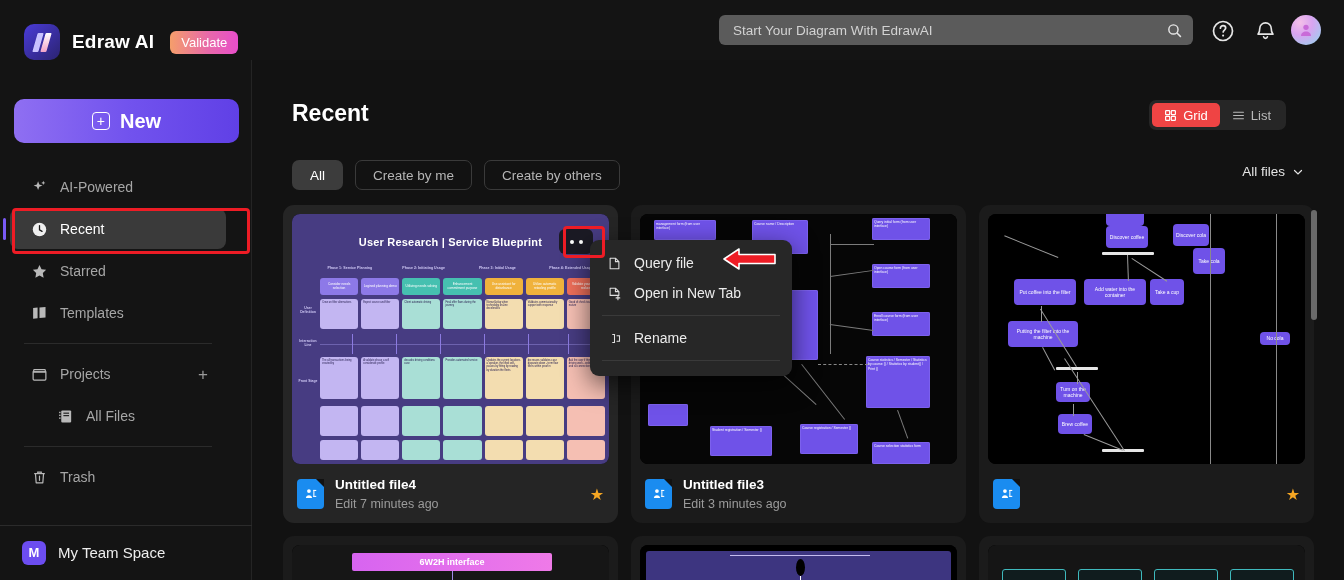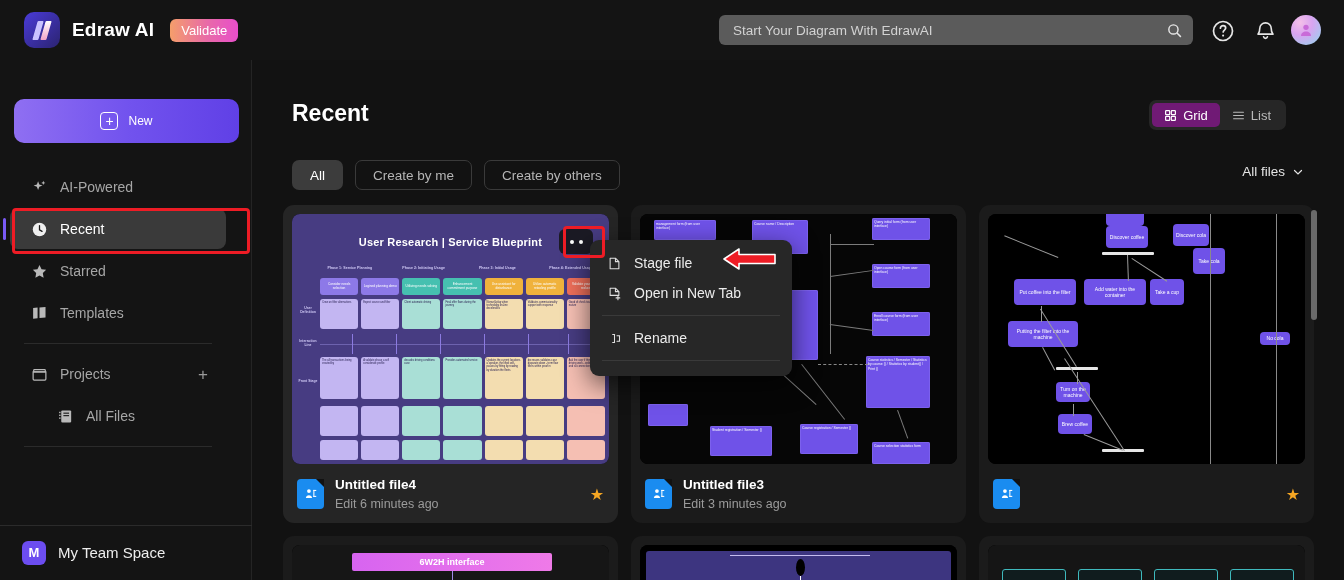--- a/index.html
+++ b/index.html
@@ -9,21 +9,21 @@
     font-family: "Liberation Sans", sans-serif;
     overflow: hidden;
     color: #e8e8e8;
   }
   .app { position: relative; width: 1344px; height: 580px; background: #121212; }
 
   
   .topbar {
     position: absolute; top: 0; left: 0; width: 1344px; height: 60px;
     background: #141414;
-    display: flex; align-items: center;
+    display: flex; align-items: flex-end;
   }
   .brand { display: flex; align-items: center; margin-left: 24px; gap: 12px; }
   .logo {
     width: 36px; height: 36px; border-radius: 10px;
     background: linear-gradient(135deg, #4a3bd8 0%, #2b2370 100%);
     display: flex; align-items: center; justify-content: center;
     position: relative; overflow: hidden;
   }
   .logo .bar1, .logo .bar2 {
     position: absolute; width: 6px; height: 19px; border-radius: 1px;
@@ -71,21 +71,21 @@
     border-radius: 10px;
     background: linear-gradient(90deg, #8f6ff2 0%, #7253ee 50%, #6040e6 100%);
     display: flex; align-items: center; justify-content: center; gap: 10px;
     cursor: pointer;
   }
   .new-btn .plus-box {
     width: 18px; height: 18px; border: 1.8px solid #ffffff; border-radius: 4px;
     display: flex; align-items: center; justify-content: center;
     color: #fff; font-size: 14px; line-height: 1;
   }
-  .new-btn .label { font-size: 12px; font-weight: normal; color: #ffffff; }
+  .new-btn .label { font-size: 20px; font-weight: bold; color: #ffffff; }
 
   .nav { position: absolute; left: 0; top: 105px; width: 236px; }
   .nav-item {
     position: relative; height: 40px; margin: 2px 10px; border-radius: 8px;
     display: flex; align-items: center; gap: 12px; padding-left: 20px;
     color: #a6a6a6; font-size: 14px; cursor: pointer;
   }
   .nav-item.active { background: #3a3a3a; color: #ffffff; }
   .nav-item.active::before {
     content: ""; position: absolute; left: -7px; top: 9px;
@@ -116,21 +116,21 @@
     position: absolute; left: 40px; top: 40px; font-size: 23px; font-weight: bold; color: #ffffff;
   }
   .view-toggle {
     position: absolute; right: 58px; top: 40px; height: 30px; background: #262626;
     border-radius: 7px; display: flex; align-items: center; padding: 3px;
   }
   .view-opt {
     height: 24px; padding: 0 12px; border-radius: 5px; display: flex; align-items: center; gap: 6px;
     font-size: 13px; color: #b9b9b9; cursor: pointer;
   }
-  .view-opt.active { background: #701a75; color: #ffffff; }
+  .view-opt.active { background: #ef4444; color: #ffffff; }
   .filters { position: absolute; left: 40px; top: 100px; display: flex; gap: 12px; }
   .pill {
     height: 30px; padding: 0 17px; border-radius: 7px; display: flex; align-items: center;
     font-size: 13.5px; color: #b5b5b5; border: 1px solid #3a3a3a; background: transparent; cursor: pointer;
   }
   .pill.active { background: #3c3c3c; color: #ffffff; border-color: transparent; }
   .all-files {
     position: absolute; right: 40px; top: 104px; font-size: 13.5px; color: #e4e4e4;
     display: flex; align-items: center; gap: 7px; cursor: pointer;
   }
@@ -366,20 +366,31 @@
             <rect x="3" y="13.3" width="2" height="2" fill="#b9b9b9"></rect>
             <rect x="9" y="6.5" width="8" height="1.6" fill="#1a1a1a"></rect>
             <rect x="9" y="10" width="8" height="1.6" fill="#1a1a1a"></rect>
           </svg>
         </span>
         <span>All Files</span>
       </div>
 
       <div class="nav-divider"></div>
 
+      <div class="nav-item">
+        <span class="ico">
+          <svg width="17" height="17" viewBox="0 0 24 24" fill="none" stroke="#b9b9b9" stroke-width="1.7">
+            <path d="M4.5 6.5h15"></path>
+              <path d="M9.5 6.5V4.4h5v2.1"></path>
+            <path d="M6.3 6.5l1 13h9.4l1-13" stroke-linejoin="round"></path>
+            <path d="M12 10v6" stroke-linecap="round"></path>
+          </svg>
+        </span>
+        <span>Trash</span>
+      </div>
     </div>
 
     <div class="team-sep"></div>
     <div class="team">
       <span class="team-badge">M</span>
       <span class="team-name">My Team Space</span>
     </div>
   </div>
 
   <div class="main">
@@ -509,21 +520,21 @@
             <svg width="14" height="14" viewBox="0 0 24 24" fill="#ffffff">
               <circle cx="8.5" cy="7" r="3.2"></circle>
               <path d="M3.2 19c0-3.2 2.4-5 5.3-5s5.3 1.8 5.3 5z"></path>
               <rect x="16" y="5" width="1.8" height="12"></rect>
               <rect x="16" y="5" width="5" height="1.8"></rect>
               <rect x="16" y="15.2" width="5" height="1.8"></rect>
             </svg>
           </span>
           <span>
             <div class="f-title">Untitled file4</div>
-            <div class="f-sub">Edit 6 minutes ago</div>
+            <div class="f-sub">Edit 7 minutes ago</div>
           </span>
           <span class="star">★</span>
         </div>
       </div>
 
       <div class="card">
         <div class="thumb">
           <div class="tb-uml">
             <div class="uml-box" style="left:14px; top:6px; width:62px; height:20px;">management form (from user interface)</div>
             <div class="uml-box" style="left:112px; top:6px; width:56px; height:34px;">Course name / Description</div>
@@ -649,21 +660,21 @@
   </div>
 
   <div class="ctx-menu">
     <div class="ctx-item">
       <span class="ctx-ico">
         <svg width="15" height="15" viewBox="0 0 24 24" fill="none" stroke="#e0e0e0" stroke-width="1.7" stroke-linejoin="round">
           <path d="M5 3.5h8.5L19 9v11.5H5z"></path>
             <path d="M13.5 3.5V9H19"></path>
         </svg>
       </span>
-      <span>Stage file</span>
+      <span>Query file</span>
     </div>
     <div class="ctx-item">
       <span class="ctx-ico">
         <svg width="15" height="15" viewBox="0 0 24 24" fill="none" stroke="#e0e0e0" stroke-width="1.7" stroke-linejoin="round">
           <path d="M5 3.5h8.5L19 9v6H5z"></path>
             <path d="M13.5 3.5V9H19"></path>
           <path d="M14.5 19h6M17.5 16v6" stroke-linecap="round"></path>
         </svg>
       </span>
       <span>Open in New Tab</span>

